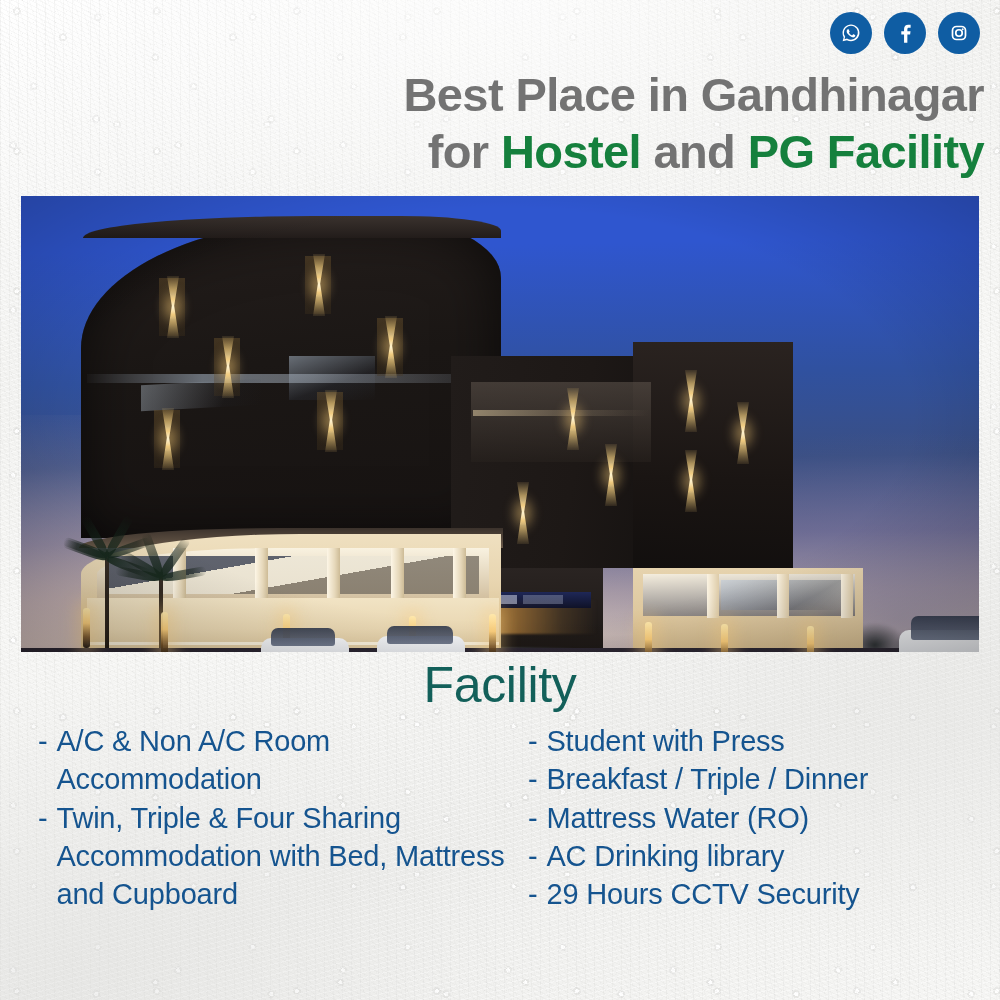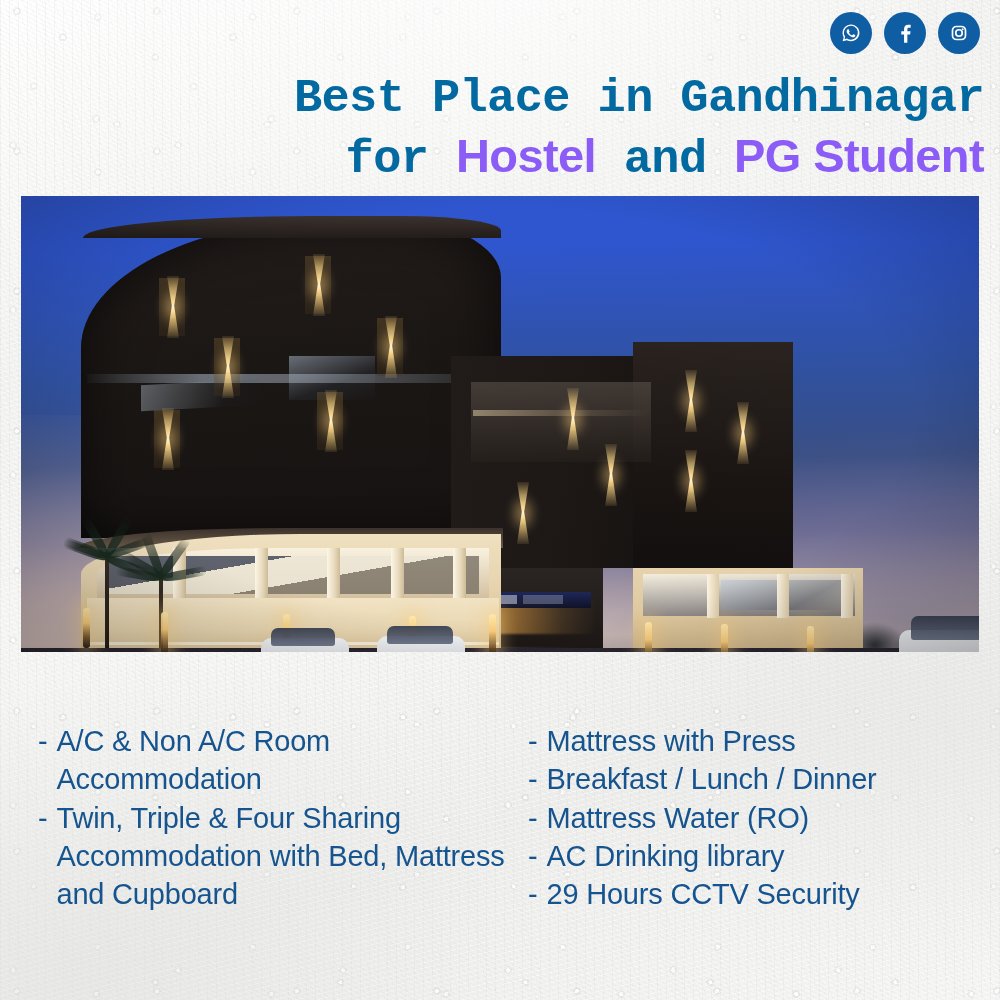--- a/index.html
+++ b/index.html
@@ -94,22 +94,22 @@
     text-align: right;
     z-index: 5;
   }
   .headline-line {
     font-size: 47px;
     font-weight: bold;
     letter-spacing: -0.6px;
     line-height: 1.22;
     white-space: nowrap;
   }
-  .tx-blue  { color: #0369a1; font-family: Liberation Mono, monospace; }
-  .tx-green { color: #8b5cf6; }
+  .tx-blue  { color: #737373; }
+  .tx-green { color: #15803d; }
 
   
   #photo {
     position: absolute;
     left: 21px;
     top: 196px;
     width: 958px;
     height: 456px;
     overflow: hidden;
     background: #0b1020;
@@ -418,21 +418,21 @@
       </svg>
     </div>
 
   </div>
 
   <div id="headline">
     <div class="headline-line">
       <span class="tx-blue">Best Place in Gandhinagar</span>
     </div>
     <div class="headline-line">
-      <span class="tx-blue">for </span><span class="tx-green">Hostel</span><span class="tx-blue"> and </span><span class="tx-green">PG Student</span>
+      <span class="tx-blue">for </span><span class="tx-green">Hostel</span><span class="tx-blue"> and </span><span class="tx-green">PG Facility</span>
     </div>
   </div>
 
   <div id="photo">
 
     <div class="ph" id="sky"></div>
     <div class="ph" id="sky-left-glow"></div>
     <div class="ph" id="sky-right-glow"></div>
 
     <div class="ph" id="far-trees"></div>
@@ -562,42 +562,43 @@
     <div class="car" style="left:876px; top:420px; width:120px; height:74px;">
 
       <div class="car-body" style="left:2px; top:14px; width:118px; height:50px;"></div>
       <div class="car-glass" style="left:14px; top:0px; width:92px; height:24px;"></div>
 
     </div>
 
     <div class="ph" id="photo-vignette"></div>
   </div>
 
+  <div id="facility-heading">Facility</div>
 
   <div id="facility-cols">
 
     <div id="col-left">
       <div class="fac-item">
         <span class="fac-dash">-</span>
         <span class="fac-text">A/C &amp; Non A/C Room Accommodation</span>
       </div>
       <div class="fac-item">
         <span class="fac-dash">-</span>
         <span class="fac-text">Twin, Triple &amp; Four Sharing Accommodation with Bed, Mattress and Cupboard</span>
       </div>
     </div>
 
     <div id="col-right">
       <div class="fac-item">
         <span class="fac-dash">-</span>
-        <span class="fac-text">Mattress with Press</span>
+        <span class="fac-text">Student with Press</span>
       </div>
       <div class="fac-item">
         <span class="fac-dash">-</span>
-        <span class="fac-text">Breakfast / Lunch / Dinner</span>
+        <span class="fac-text">Breakfast / Triple / Dinner</span>
       </div>
       <div class="fac-item">
         <span class="fac-dash">-</span>
         <span class="fac-text">Mattress Water (RO)</span>
       </div>
       <div class="fac-item">
         <span class="fac-dash">-</span>
         <span class="fac-text">AC Drinking library</span>
       </div>
       <div class="fac-item">

